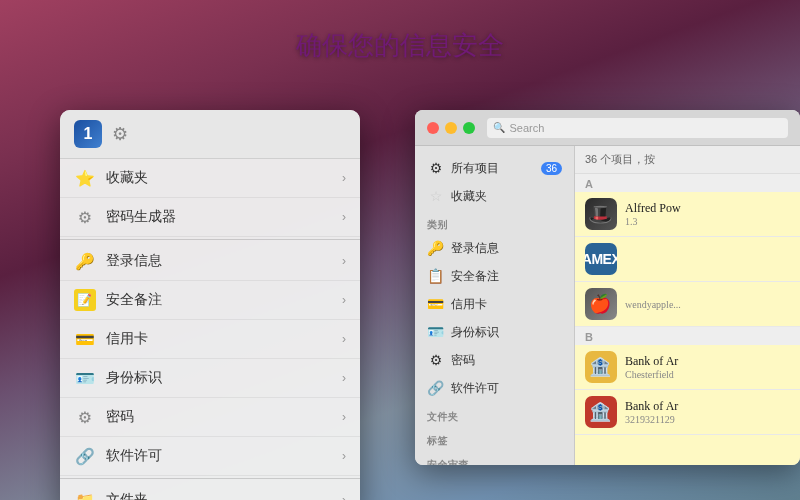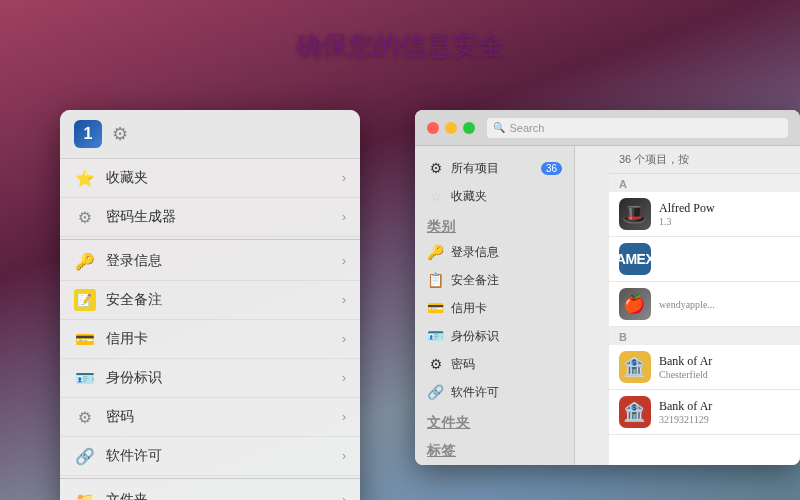--- a/index.html
+++ b/index.html
@@ -215,35 +215,33 @@
     .sidebar-badge {
       background: #3b82f6;
       color: #fff;
       font-size: 10px;
       border-radius: 8px;
       padding: 1px 5px;
       margin-left: auto;
     }
 
     .sidebar-section-label {
-      font-size: 14px;
+      font-size: 10px;
       color: #888;
       padding: 8px 12px 2px;
       font-weight: 600;
       text-transform: uppercase;
       letter-spacing: 0.5px;
-      text-decoration: underline;
     }
 
     
     .content-area {
       flex: 1;
-      background: #ffffff;
+      background: #fef9c3;
       overflow-y: auto;
-      margin-left: 34px;
     }
 
     .content-header {
       padding: 6px 10px;
       font-size: 11px;
       color: #666;
       background: #ececec;
       border-bottom: 1px solid #ddd;
     }
 

